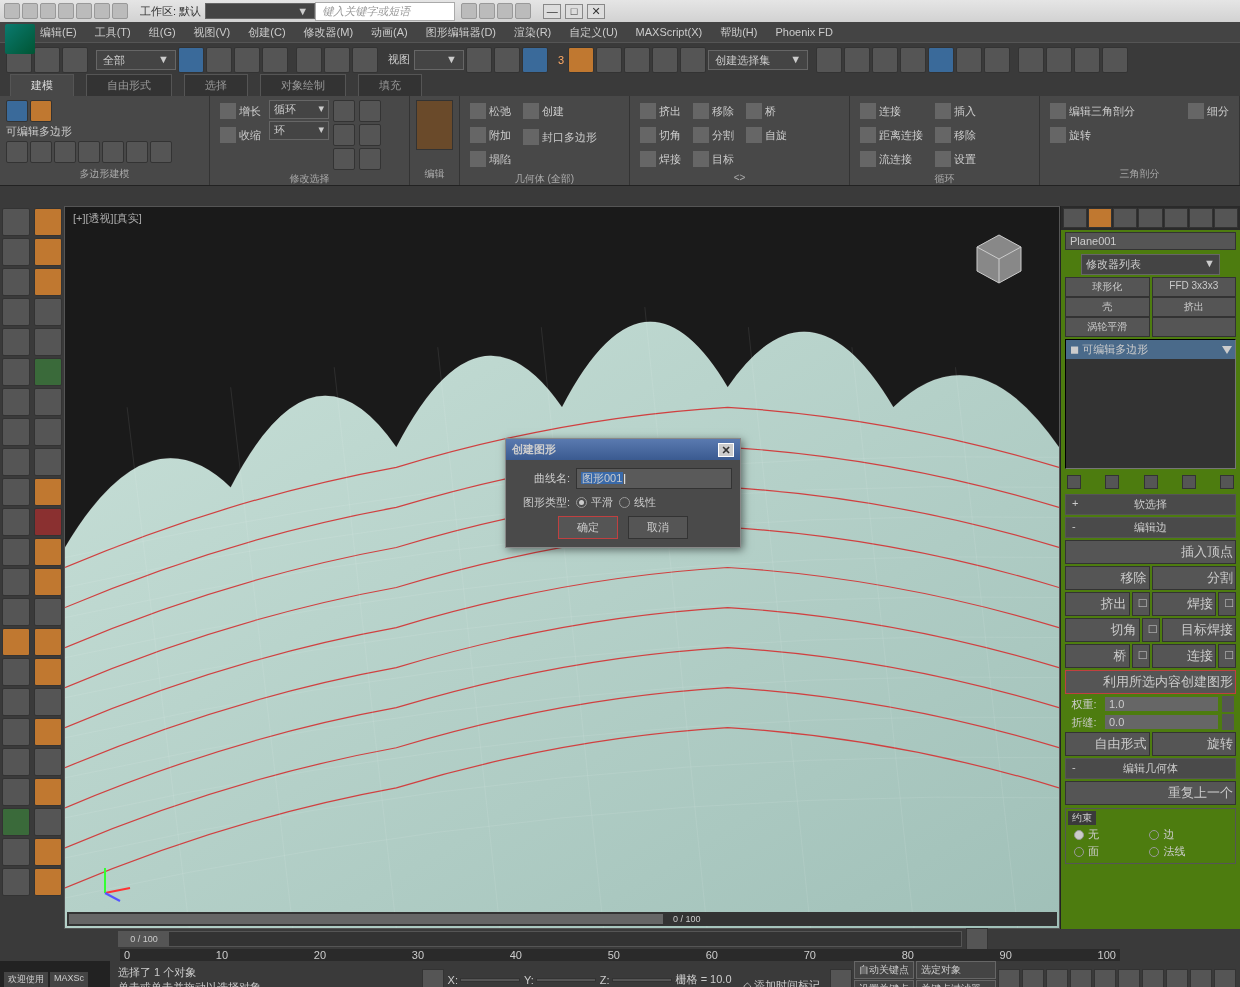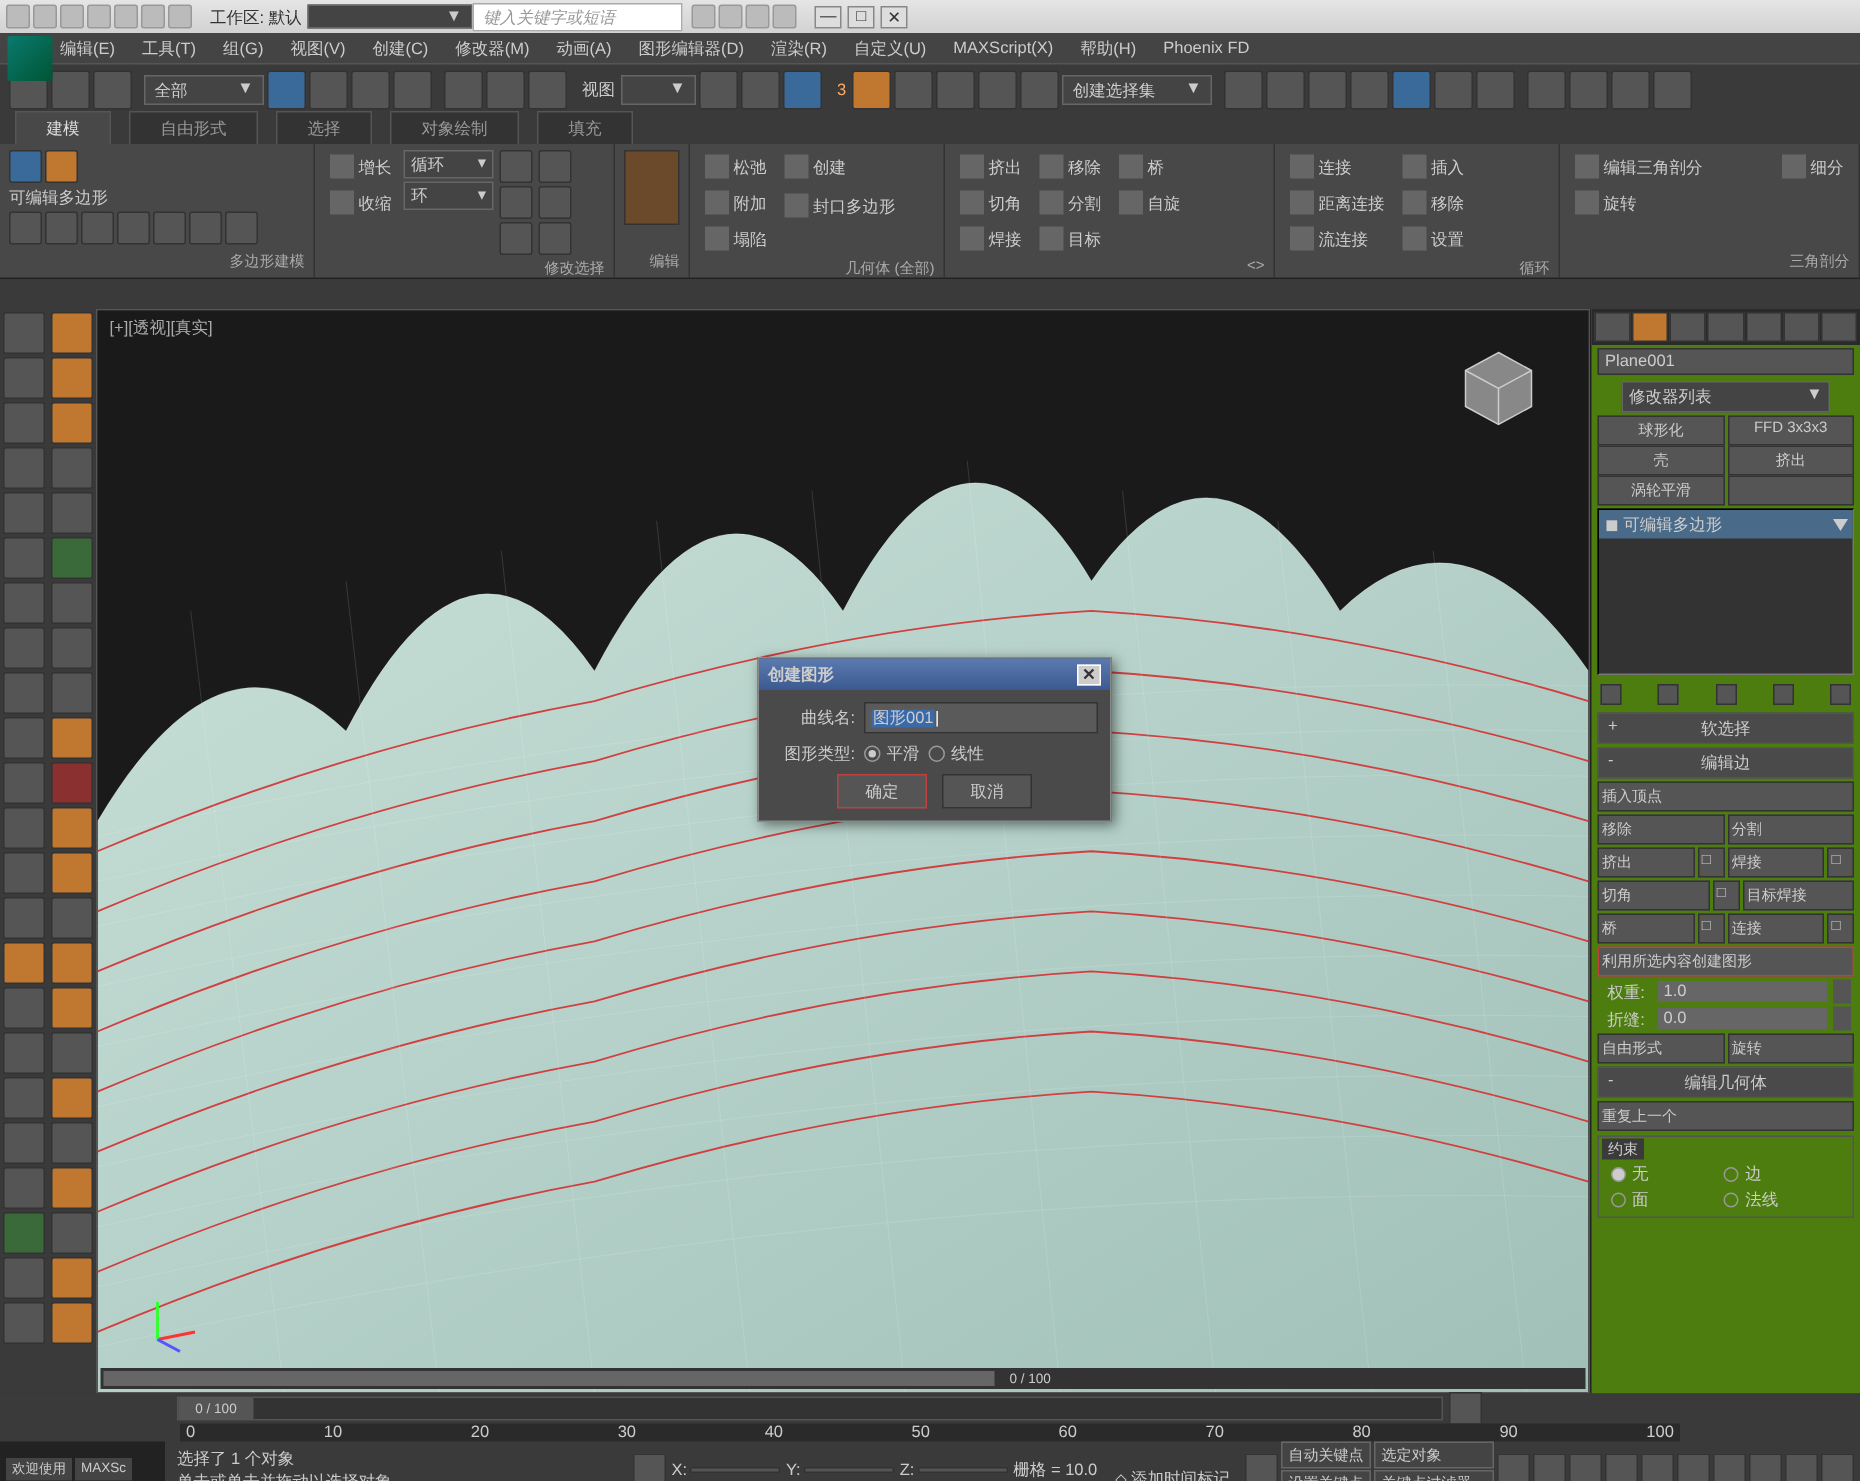--- a/index.html
+++ b/index.html
@@ -27,21 +27,21 @@
 .tb-dd { background: #444; border: 1px solid #666; padding: 2px 6px; width: 80px; height: 20px; display: flex; justify-content: space-between; }
 .tb-label { color: #ccc; padding: 0 2px; }
 
 .ribbon-tabs { height: 20px; background: #3a3a3a; display: flex; align-items: flex-end; padding: 0 10px; gap: 12px; }
 .ribbon-tab { padding: 3px 20px; background: #333; border: 1px solid #555; border-bottom: none; color: #999; }
 .ribbon-tab.active { background: #484848; color: #ddd; }
 
 .ribbon-body { height: 90px; background: #484848; display: flex; border-bottom: 1px solid #222; }
 .ribbon-panel { border-right: 1px solid #333; padding: 4px 6px; display: flex; flex-direction: column; }
 .ribbon-panel .panel-content { flex: 1; display: flex; gap: 4px; align-items: flex-start; flex-wrap: wrap; }
-.ribbon-panel .panel-title { text-align: right; color: #aaa; font-size: 10px; padding-top: 2px; }
+.ribbon-panel .panel-title { text-align: center; color: #aaa; font-size: 10px; padding-top: 2px; }
 .rb-btn { width: 22px; height: 22px; background: #555; border: 1px solid #333; border-radius: 2px; }
 .rb-btn-lg { width: 40px; height: 50px; background: #555; border: 1px solid #333; }
 .rb-lbl-btn { display: flex; align-items: center; gap: 3px; padding: 1px 4px; height: 22px; }
 .rb-lbl-btn .i { width: 16px; height: 16px; background: #666; }
 .rb-col { display: flex; flex-direction: column; gap: 2px; }
 .rb-dd { background: #444; border: 1px solid #666; padding: 1px 4px; width: 60px; font-size: 10px; display: flex; justify-content: space-between; }
 
 .main-area { position: absolute; top: 206px; bottom: 58px; left: 0; right: 0; display: flex; background: #222; }
 .left-toolbar1, .left-toolbar2 { width: 32px; background: #3a3a3a; display: flex; flex-direction: column; gap: 2px; padding: 2px; }
 .lt-btn { width: 28px; height: 28px; background: #555; border: 1px solid #333; border-radius: 2px; }
@@ -58,29 +58,29 @@
 .home-cube { position:absolute; top:20px; right:30px; width:60px; height:60px; }
 
 .right-panel { width: 180px; background: #4d7c0f; border-left: 1px solid #222; display: flex; flex-direction: column; overflow:hidden;}
 .rp-tabs { height: 24px; display: flex; gap: 1px; padding: 2px; background: #2a2a2a;}
 .rp-tab { flex:1; height:20px; background: #555; border: 1px solid #333; }
 .rp-tab.active { background: #c07830; }
 .rp-input { background: #555; border: 1px solid #333; padding: 2px 4px; margin: 2px 4px; }
 .rp-dd { background: #444; border: 1px solid #666; padding: 2px 4px; margin: 2px 20px; display: flex; justify-content: space-between; }
 .rp-btn-row { display: flex; gap: 2px; padding: 0 4px; }
 .rp-btn { flex: 1; background: #555; border: 1px solid #333; padding: 2px; text-align: center; font-size: 10px; }
-.rp-stack { background: #333; border: 1px inset #222; margin: 2px 4px; height: 111px; }
+.rp-stack { background: #333; border: 1px inset #222; margin: 2px 4px; height: 130px; }
 .rp-stack-item { background: #4a6a8a; padding: 2px 4px; display: flex; justify-content: space-between; align-items: center; }
 .rp-stack-item .tri { width: 0; height: 0; border-left: 8px solid #ccc; border-top: 5px solid transparent; border-bottom: 5px solid transparent; transform: rotate(90deg);}
 .rp-mini-btns { display: flex; gap: 6px; padding: 4px 6px; justify-content: space-between;}
 .rp-mini { width: 14px; height: 14px; background: #555; border: 1px solid #333; }
 .rp-rollout-hdr { background: #4a4a4a; padding: 2px 6px; text-align: center; border: 1px solid #555; margin: 1px 4px; display:flex; justify-content:center; position:relative;}
 .rp-rollout-hdr .pm { position:absolute; left:6px;}
 .rp-edit-row { display:flex; gap:2px; padding:1px 4px;}
-.rp-edit-btn { flex:1; background:#555; border:1px solid #333; text-align:left; padding:2px; font-size:10px;}
+.rp-edit-btn { flex:1; background:#555; border:1px solid #333; text-align:right; padding:2px; font-size:13px;}
 .rp-edit-btn.sq { flex:0 0 18px;}
 .rp-highlight { border:1px solid #c04040;}
 .rp-spinner-row { display:flex; align-items:center; gap:4px; padding:1px 6px;}
 .rp-spinner-row .lbl {width:34px; text-align:center;}
 .rp-spinner-row .val { flex:1; background:#666; padding:1px 4px;}
 .rp-spinner-row .spn { width:12px; height:16px; background:#555; display:flex; flex-direction:column;}
 .rp-radios { display:flex; flex-wrap:wrap; padding:2px 6px; gap:2px;}
 .rp-radio { width:48%; display:flex; align-items:center; gap:4px; font-size:10px;}
 .rp-radio .dot {width:10px;height:10px;border-radius:50%;border:1px solid #999;}
 .rp-radio .dot.on {background:#ccc;}

